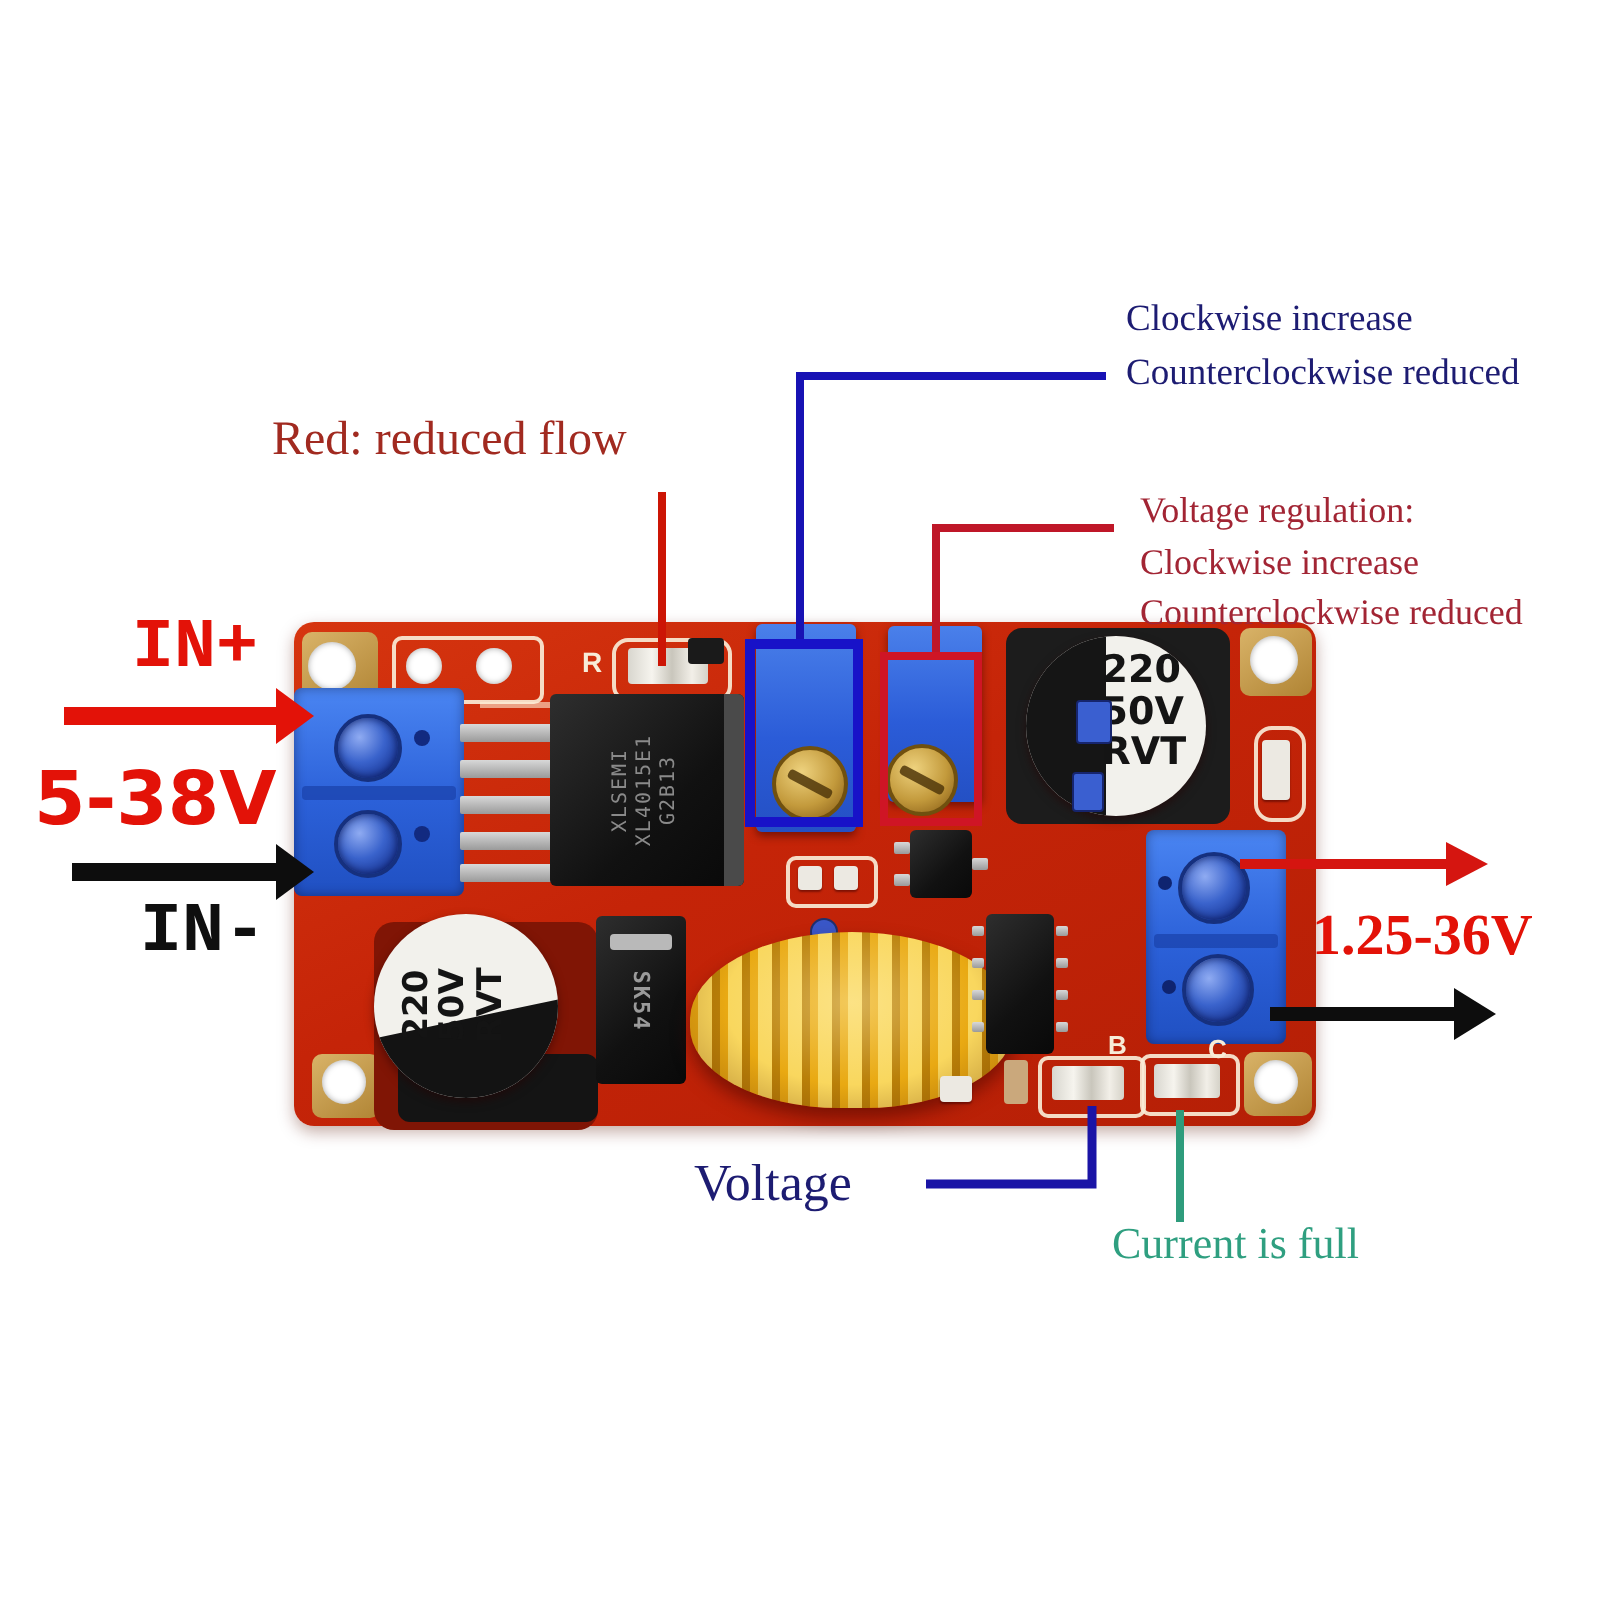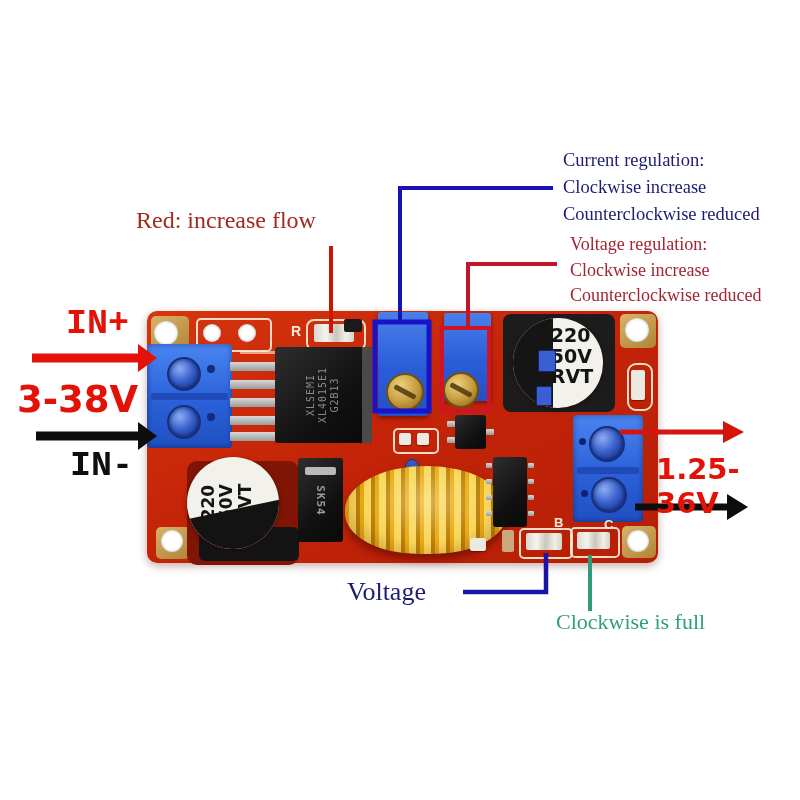--- a/index.html
+++ b/index.html
@@ -11,21 +11,21 @@
   .mono{font-family:"Liberation Mono","DejaVu Sans Mono",monospace;}
   .sans{font-family:"DejaVu Sans","Liberation Sans",sans-serif;}
   .logo{left:22px;top:12px;font-size:38px;font-weight:700;color:#0d0d0d;letter-spacing:0px;}
   .flow-label{left:136px;top:207px;font-size:24px;color:#a12a20;}
   .reg-block{line-height:27px;font-size:18.5px;}
   .cur-reg{left:563px;top:147px;color:#1d1c72;}
   .vol-reg{left:570px;top:232px;color:#a22534;font-size:18px;line-height:25.5px;}
   .in-plus{left:66px;top:304px;font-size:35px;font-weight:700;color:#e31208;}
   .in-range{left:17px;top:378px;font-size:37px;font-weight:700;color:#e31208;}
   .in-minus{left:70px;top:446px;font-size:35px;font-weight:700;color:#0f0f0f;}
-  .out-range{left:656px;top:452px;font-size:29px;font-weight:700;color:#e31208;}
+  .out-range{left:656px;top:452px;font-size:29px;font-weight:700;color:#e31208;font-family:Liberation Serif, serif;}
   .out-minus{left:658px;top:515px;font-size:36px;font-weight:700;color:#0f0f0f;}
   .charging-label{left:347px;top:577px;font-size:26px;color:#1d1c72;}
   .full-label{left:556px;top:609px;font-size:22px;color:#2f9f80;}
   
   .board{left:147px;top:311px;width:511px;height:252px;border-radius:10px;
          background:linear-gradient(155deg,#d6350f 0%,#c52408 45%,#b51f06 100%);
          box-shadow:0 3px 8px rgba(90,20,0,.35);}
   .pad{background:linear-gradient(145deg,#d9b368,#b08434);border-radius:5px;}
   .hole{background:#ffffff;border-radius:50%;box-shadow:inset 0 0 3px rgba(0,0,0,.35);}
   .silk{border:2px solid rgba(248,236,214,.92);border-radius:5px;}
@@ -214,36 +214,35 @@
     <line x1="620" y1="432" x2="723" y2="432" stroke="#d51510" stroke-width="5"></line>
     <polygon points="723,421 744,432 723,443" fill="#d51510"></polygon>
     <line x1="635" y1="507" x2="727" y2="507" stroke="#0d0d0d" stroke-width="7"></line>
     <polygon points="727,494 748,507 727,520" fill="#0d0d0d"></polygon>
 
     <polyline points="463,592 546,592 546,553" fill="none" stroke="#1a14a6" stroke-width="4.5"></polyline>
     <line x1="590" y1="555" x2="590" y2="611" stroke="#2e9c7c" stroke-width="4"></line>
   </svg>
 
 
-  <div class="abs flow-label serif" style="z-index:50;">Red: increase flow</div>
+  <div class="abs flow-label serif" style="z-index:50;">Red: reduced flow</div>
 
   <div class="abs cur-reg reg-block serif" style="z-index:50;">
-    <div>Current regulation:</div>
     <div>Clockwise increase</div>
     <div>Counterclockwise reduced</div>
   </div>
 
-  <div class="abs vol-reg reg-block serif" style="z-index:50;">
+  <div class="abs vol-reg reg-block serif" style="z-index:50;margin-top:11px;">
     <div>Voltage regulation:</div>
     <div>Clockwise increase</div>
     <div>Counterclockwise reduced</div>
   </div>
 
   <div class="abs in-plus mono" style="z-index:50;">IN+</div>
-  <div class="abs in-range sans" style="z-index:50;">3-38V</div>
+  <div class="abs in-range sans" style="z-index:50;">5-38V</div>
   <div class="abs in-minus mono" style="z-index:50;">IN-</div>
 
   <div class="abs out-range sans" style="z-index:50;">1.25-36V</div>
 
   <div class="abs charging-label serif" style="z-index:50;">Voltage</div>
-  <div class="abs full-label serif" style="z-index:50;">Clockwise is full</div>
+  <div class="abs full-label serif" style="z-index:50;">Current is full</div>
 
 </div>
 
 </body></html>

